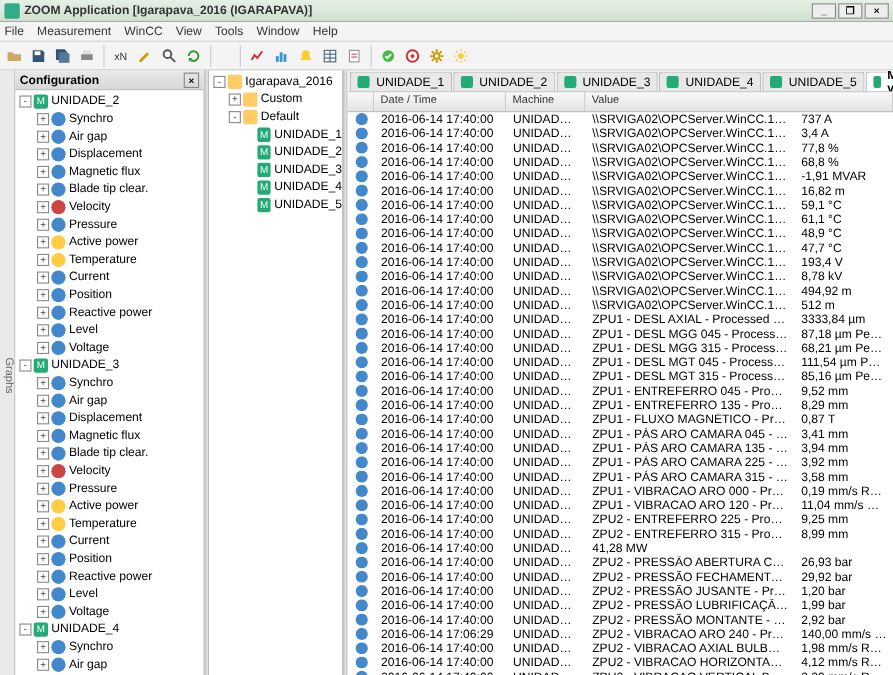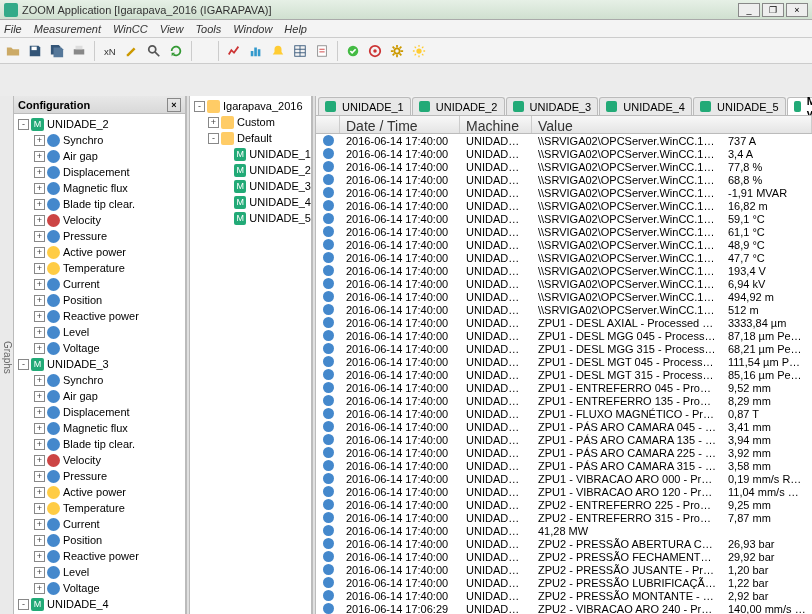--- a/index.html
+++ b/index.html
@@ -1,28 +1,28 @@
 <!DOCTYPE html>
 <html><head>
 <meta charset="utf-8">
 <style>
   * { box-sizing: border-box; margin: 0; padding: 0; font-family: Tahoma, sans-serif; font-size: 11px; }
   body { background: #ececec; width: 812px; height: 614px; overflow: hidden; display: flex; flex-direction: column; }
-  .titlebar { height: 20px; background: linear-gradient(#e6f0e6,#d0e0d0); display: flex; align-items: center; padding: 0 4px; border-bottom: 1px solid #aaa; }
+  .titlebar { height: 20px; background: linear-gradient(#e6f0e6,#d0e0d0); display: flex; align-items: center; padding: 0 4px; border-bottom: 1px solid #aaa; font-weight: bold; }
   .titlebar .icon { width: 14px; height: 14px; background: #3a8; border-radius: 2px; margin-right: 4px; }
   .titlebar .title { flex: 1; color: #333; }
   .winbtns { display: flex; gap: 2px; }
   .winbtn { width: 22px; height: 14px; border: 1px solid #888; background: #eee; text-align: center; line-height: 12px; font-size: 9px; cursor: pointer; }
-  .menubar { height: 18px; background: #f4f4f4; border-bottom: 1px solid #ccc; display: flex; align-items: center; padding: 0 4px; gap: 12px; font-style: italic; }
+  .menubar { height: 18px; background: #f4f4f4; border-bottom: 1px solid #ccc; display: flex; align-items: center; padding: 0 4px; gap: 12px; }
   .menubar span { color: #333; cursor: pointer; }
   .toolbar { height: 26px; background: #f4f4f4; border-bottom: 1px solid #ccc; display: flex; align-items: center; padding: 0 4px; gap: 4px; }
   .tbtn { width: 18px; height: 18px; border: 1px solid transparent; border-radius: 2px; display:flex;align-items:center;justify-content:center; cursor:pointer; }
   .tbtn svg { width:14px;height:14px; }
   .tsep { width:1px; height:20px; background:#ccc; margin:0 2px; }
-  .main { flex: 1; display: flex; overflow: hidden; margin-top: 32px; }
+  .main { flex: 1; display: flex; overflow: hidden; }
   .gutter { width: 14px; background: #eaeaea; border-right: 1px solid #bbb; writing-mode: vertical-rl; text-align: center; font-size: 10px; color: #666; padding-top: 4px; }
   .leftpane { width: 172px; background: #fff; border-right: 1px solid #bbb; display:flex; flex-direction:column; }
   .panehdr { height: 18px; background: linear-gradient(#e8e8e8,#d8d8d8); border-bottom:1px solid #bbb; display:flex;align-items:center;justify-content:space-between;padding:0 4px; font-weight:bold; font-size:10px; }
   .panehdr .xbtn { width:14px;height:14px;border:1px solid #888;text-align:center;line-height:12px;cursor:pointer;font-size:9px;}
   .tree { flex:1; overflow:auto; padding:2px 0; }
   .tnode { display:flex; align-items:center; height:16px; padding-left:4px; white-space:nowrap; cursor:pointer; }
   .exp { width:11px;height:11px;border:1px solid #888;text-align:center;line-height:9px;font-size:9px;margin-right:2px;color:#444;background:#fff;}
   .exp.none { border:none; }
   .tico { width:13px;height:13px;margin-right:3px;display:inline-flex;align-items:center;justify-content:center;font-size:9px;color:#fff;border-radius:2px;}
   .ico-m { background:#2a7; }
@@ -31,21 +31,21 @@
   .ico-y { background:#fc4; border-radius:50%; }
   .ico-f { background:#fc6; }
   .midpane { width:122px; background:#fff; border-right:1px solid #bbb; overflow:auto; padding:2px 0;}
   .rightpane { flex:1; background:#fff; display:flex; flex-direction:column; overflow:hidden; }
   .tabs { height:20px; background:#f0f0f0; border-bottom:1px solid #bbb; display:flex; align-items:flex-end; padding-left:2px; overflow:hidden;}
   .tab { height:18px; padding:0 6px; border:1px solid #bbb; border-bottom:none; background:#e8e8e8; margin-right:1px; display:flex;align-items:center;gap:3px;cursor:pointer; font-size:10px; border-radius:3px 3px 0 0;}
   .tab.active { background:#fff; font-weight:bold; }
   .tab .tico { width:11px;height:11px; }
   .tabspacer { flex:1; }
   .colhdr { height:18px; background:linear-gradient(#f8f8f8,#e4e4e4); border-bottom:1px solid #bbb; display:flex; }
-  .colhdr div { border-right:1px solid #ccc; padding:2px 6px; font-size:14px; color:#333; }
+  .colhdr div { border-right:1px solid #ccc; padding:2px 6px; font-size:10px; color:#333; }
   .c1{width:24px;padding:0!important;} .c2{width:120px;} .c3{width:72px;} .c4{width:190px;} .c5{flex:1;}
   .rows { flex:1; overflow:auto; }
   .row { height:13px; display:flex; align-items:center; font-size:10px; white-space:nowrap; }
   .row .c1 { display:flex;align-items:center;justify-content:center; }
   .row .rico { width:11px;height:11px;border-radius:50%;background:#48c;display:inline-block; }
   .row div { padding:0 6px; overflow:hidden; text-overflow:ellipsis; }
   .splitter { width:4px; background:#e0e0e0; cursor:col-resize; border-left:1px solid #bbb;border-right:1px solid #bbb; }
 </style>
 </head>
 <body>
@@ -538,21 +538,21 @@
           <div class="c4">\\SRVIGA02\OPCServer.WinCC.1 - ...</div>
           <div class="c5">193,4 V</div>
         </div>
         <div class="row">
           <div class="c1">
             <span class="rico"></span>
           </div>
           <div class="c2">2016-06-14 17:40:00</div>
           <div class="c3">UNIDADE_3</div>
           <div class="c4">\\SRVIGA02\OPCServer.WinCC.1 - ...</div>
-          <div class="c5">6,94 kV</div>
+          <div class="c5">8,78 kV</div>
         </div>
         <div class="row">
           <div class="c1">
             <span class="rico"></span>
           </div>
           <div class="c2">2016-06-14 17:40:00</div>
           <div class="c3">UNIDADE_3</div>
           <div class="c4">\\SRVIGA02\OPCServer.WinCC.1 - ...</div>
           <div class="c5">494,92 m</div>
         </div>
@@ -700,21 +700,21 @@
           <div class="c4">ZPU2 - ENTREFERRO 225 - Process...</div>
           <div class="c5">9,25 mm</div>
         </div>
         <div class="row">
           <div class="c1">
             <span class="rico"></span>
           </div>
           <div class="c2">2016-06-14 17:40:00</div>
           <div class="c3">UNIDADE_3</div>
           <div class="c4">ZPU2 - ENTREFERRO 315 - Process...</div>
-          <div class="c5">7,87 mm</div>
+          <div class="c5">8,99 mm</div>
         </div>
         <div class="row">
           <div class="c1">
             <span class="rico"></span>
           </div>
           <div class="c2">2016-06-14 17:40:00</div>
           <div class="c3">UNIDADE_3</div>
           <div class="c5">41,28 MW</div>
         </div>
         <div class="row">
@@ -744,21 +744,21 @@
           <div class="c4">ZPU2 - PRESSÃO JUSANTE - Proce...</div>
           <div class="c5">1,20 bar</div>
         </div>
         <div class="row">
           <div class="c1">
             <span class="rico"></span>
           </div>
           <div class="c2">2016-06-14 17:40:00</div>
           <div class="c3">UNIDADE_3</div>
           <div class="c4">ZPU2 - PRESSÃO LUBRIFICAÇÃO C...</div>
-          <div class="c5">1,22 bar</div>
+          <div class="c5">1,99 bar</div>
         </div>
         <div class="row">
           <div class="c1">
             <span class="rico"></span>
           </div>
           <div class="c2">2016-06-14 17:40:00</div>
           <div class="c3">UNIDADE_3</div>
           <div class="c4">ZPU2 - PRESSÃO MONTANTE - Pro...</div>
           <div class="c5">2,92 bar</div>
         </div>

